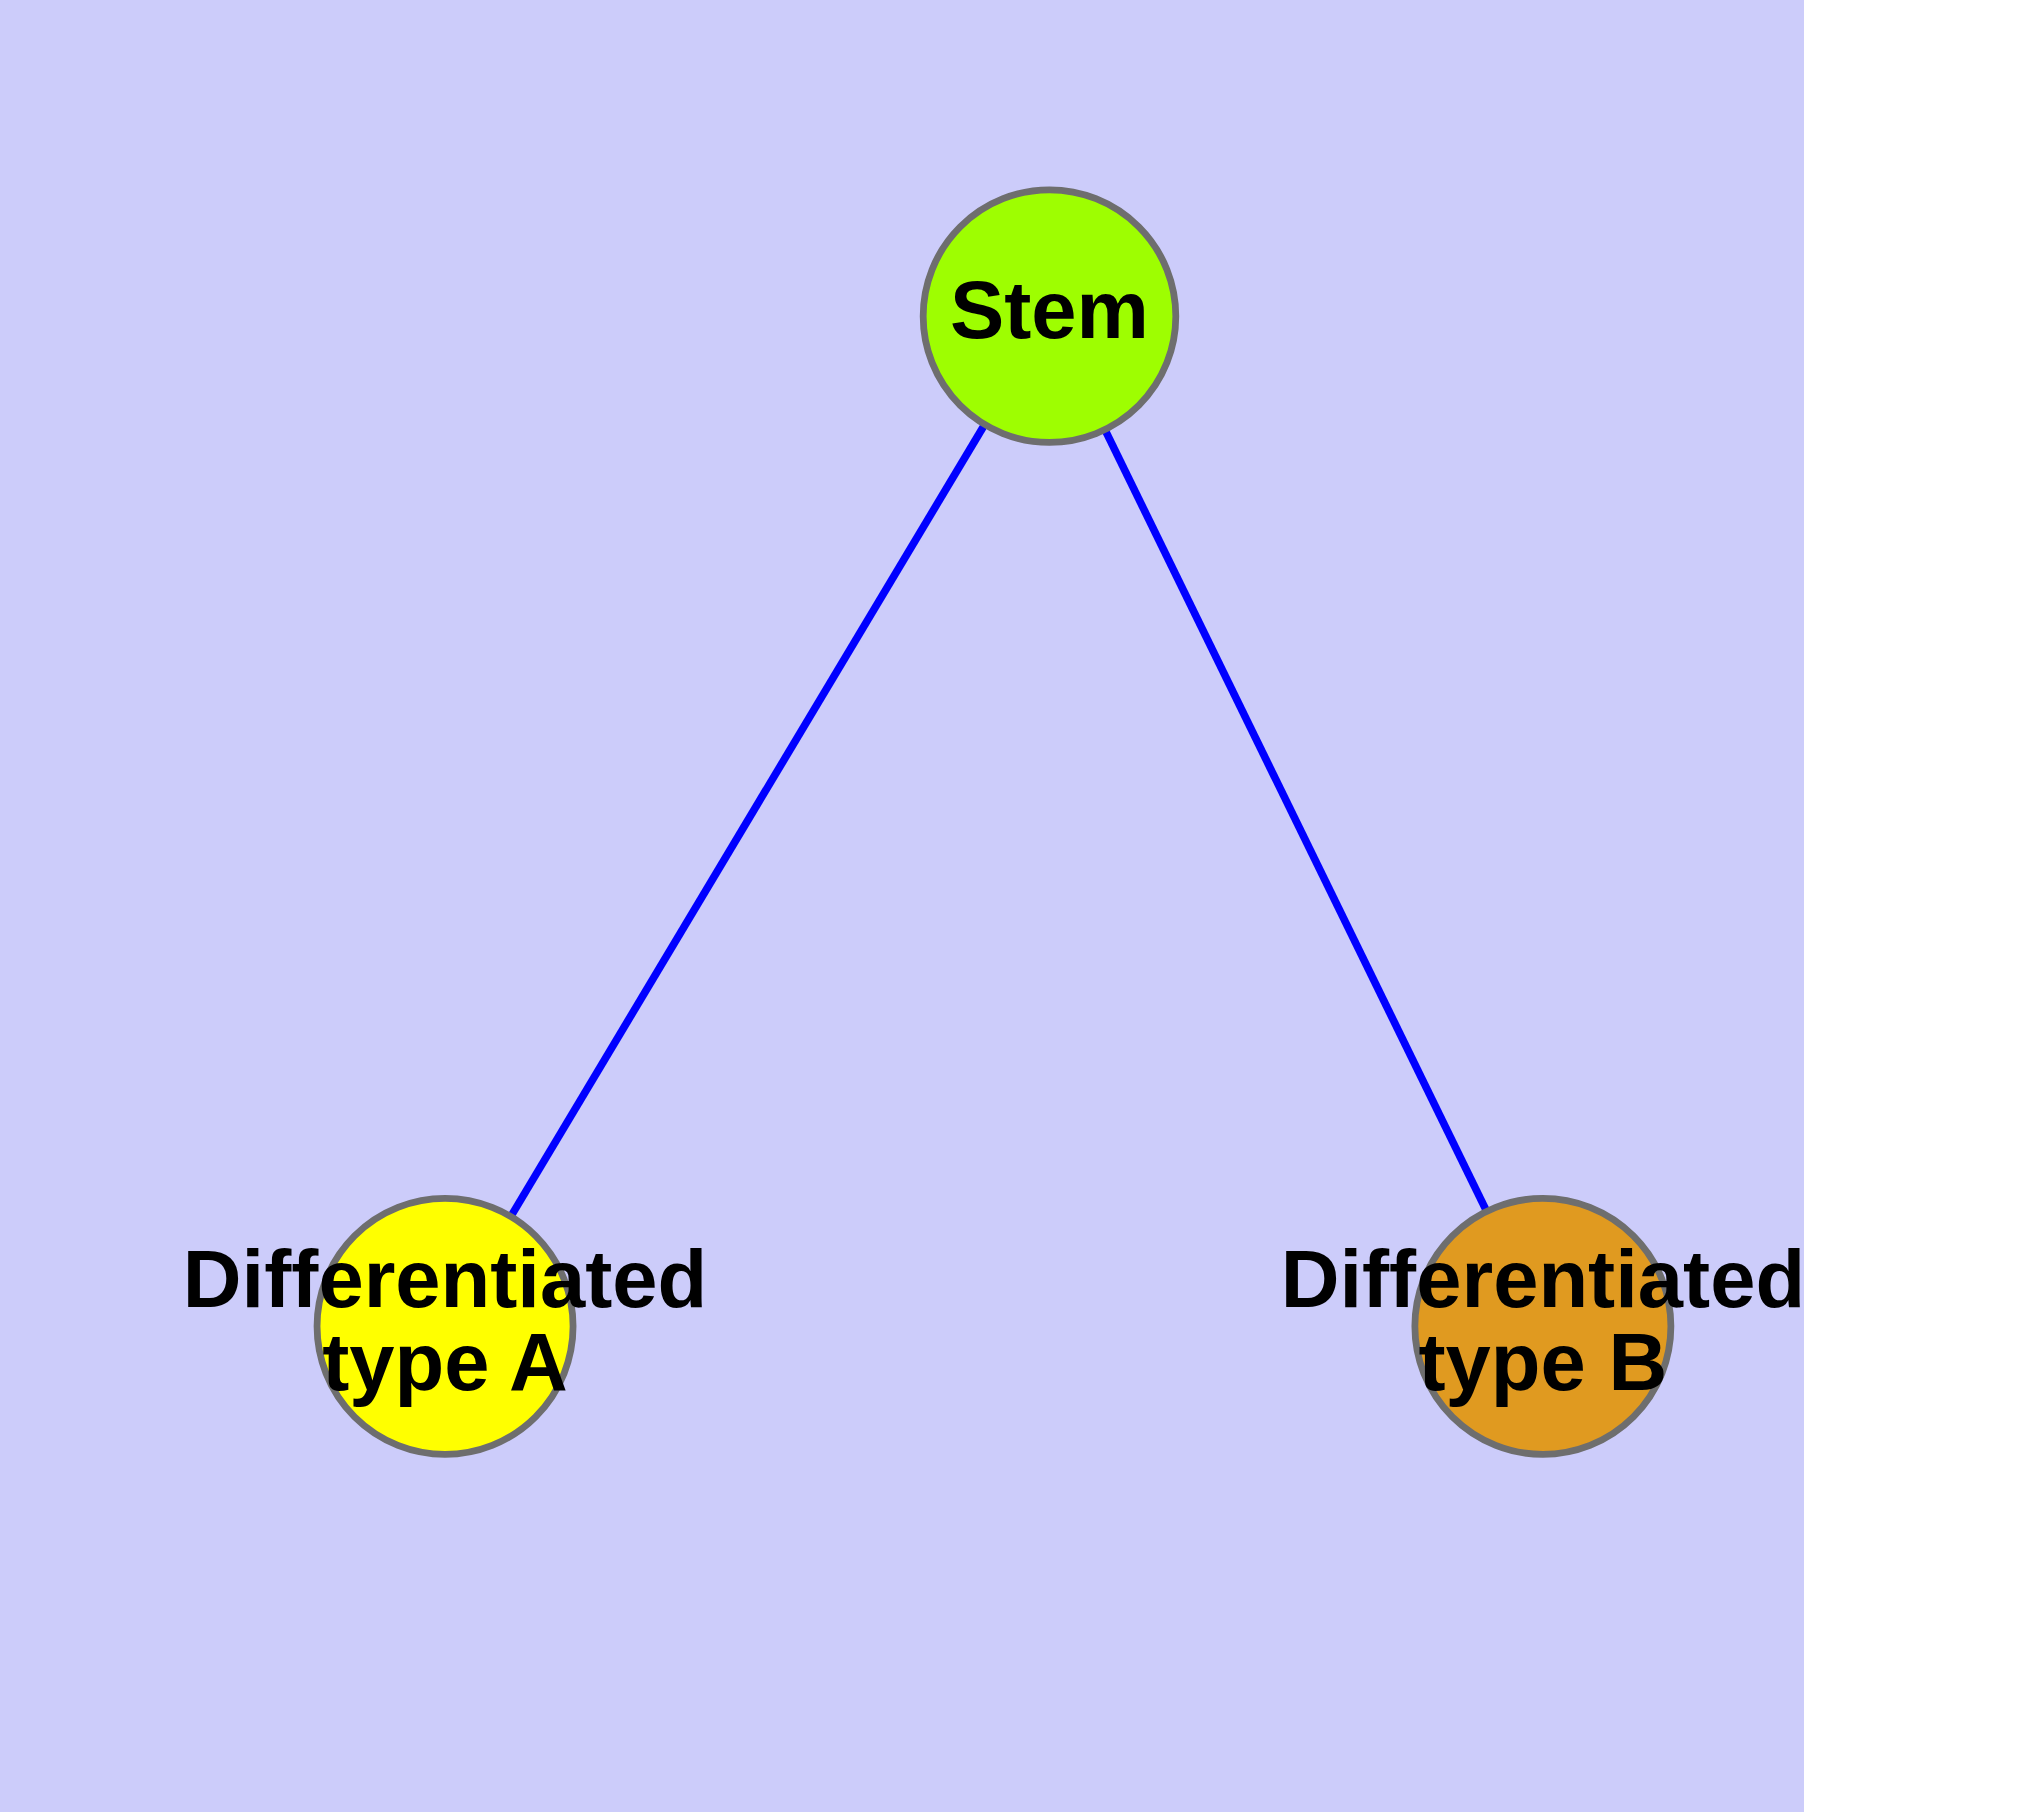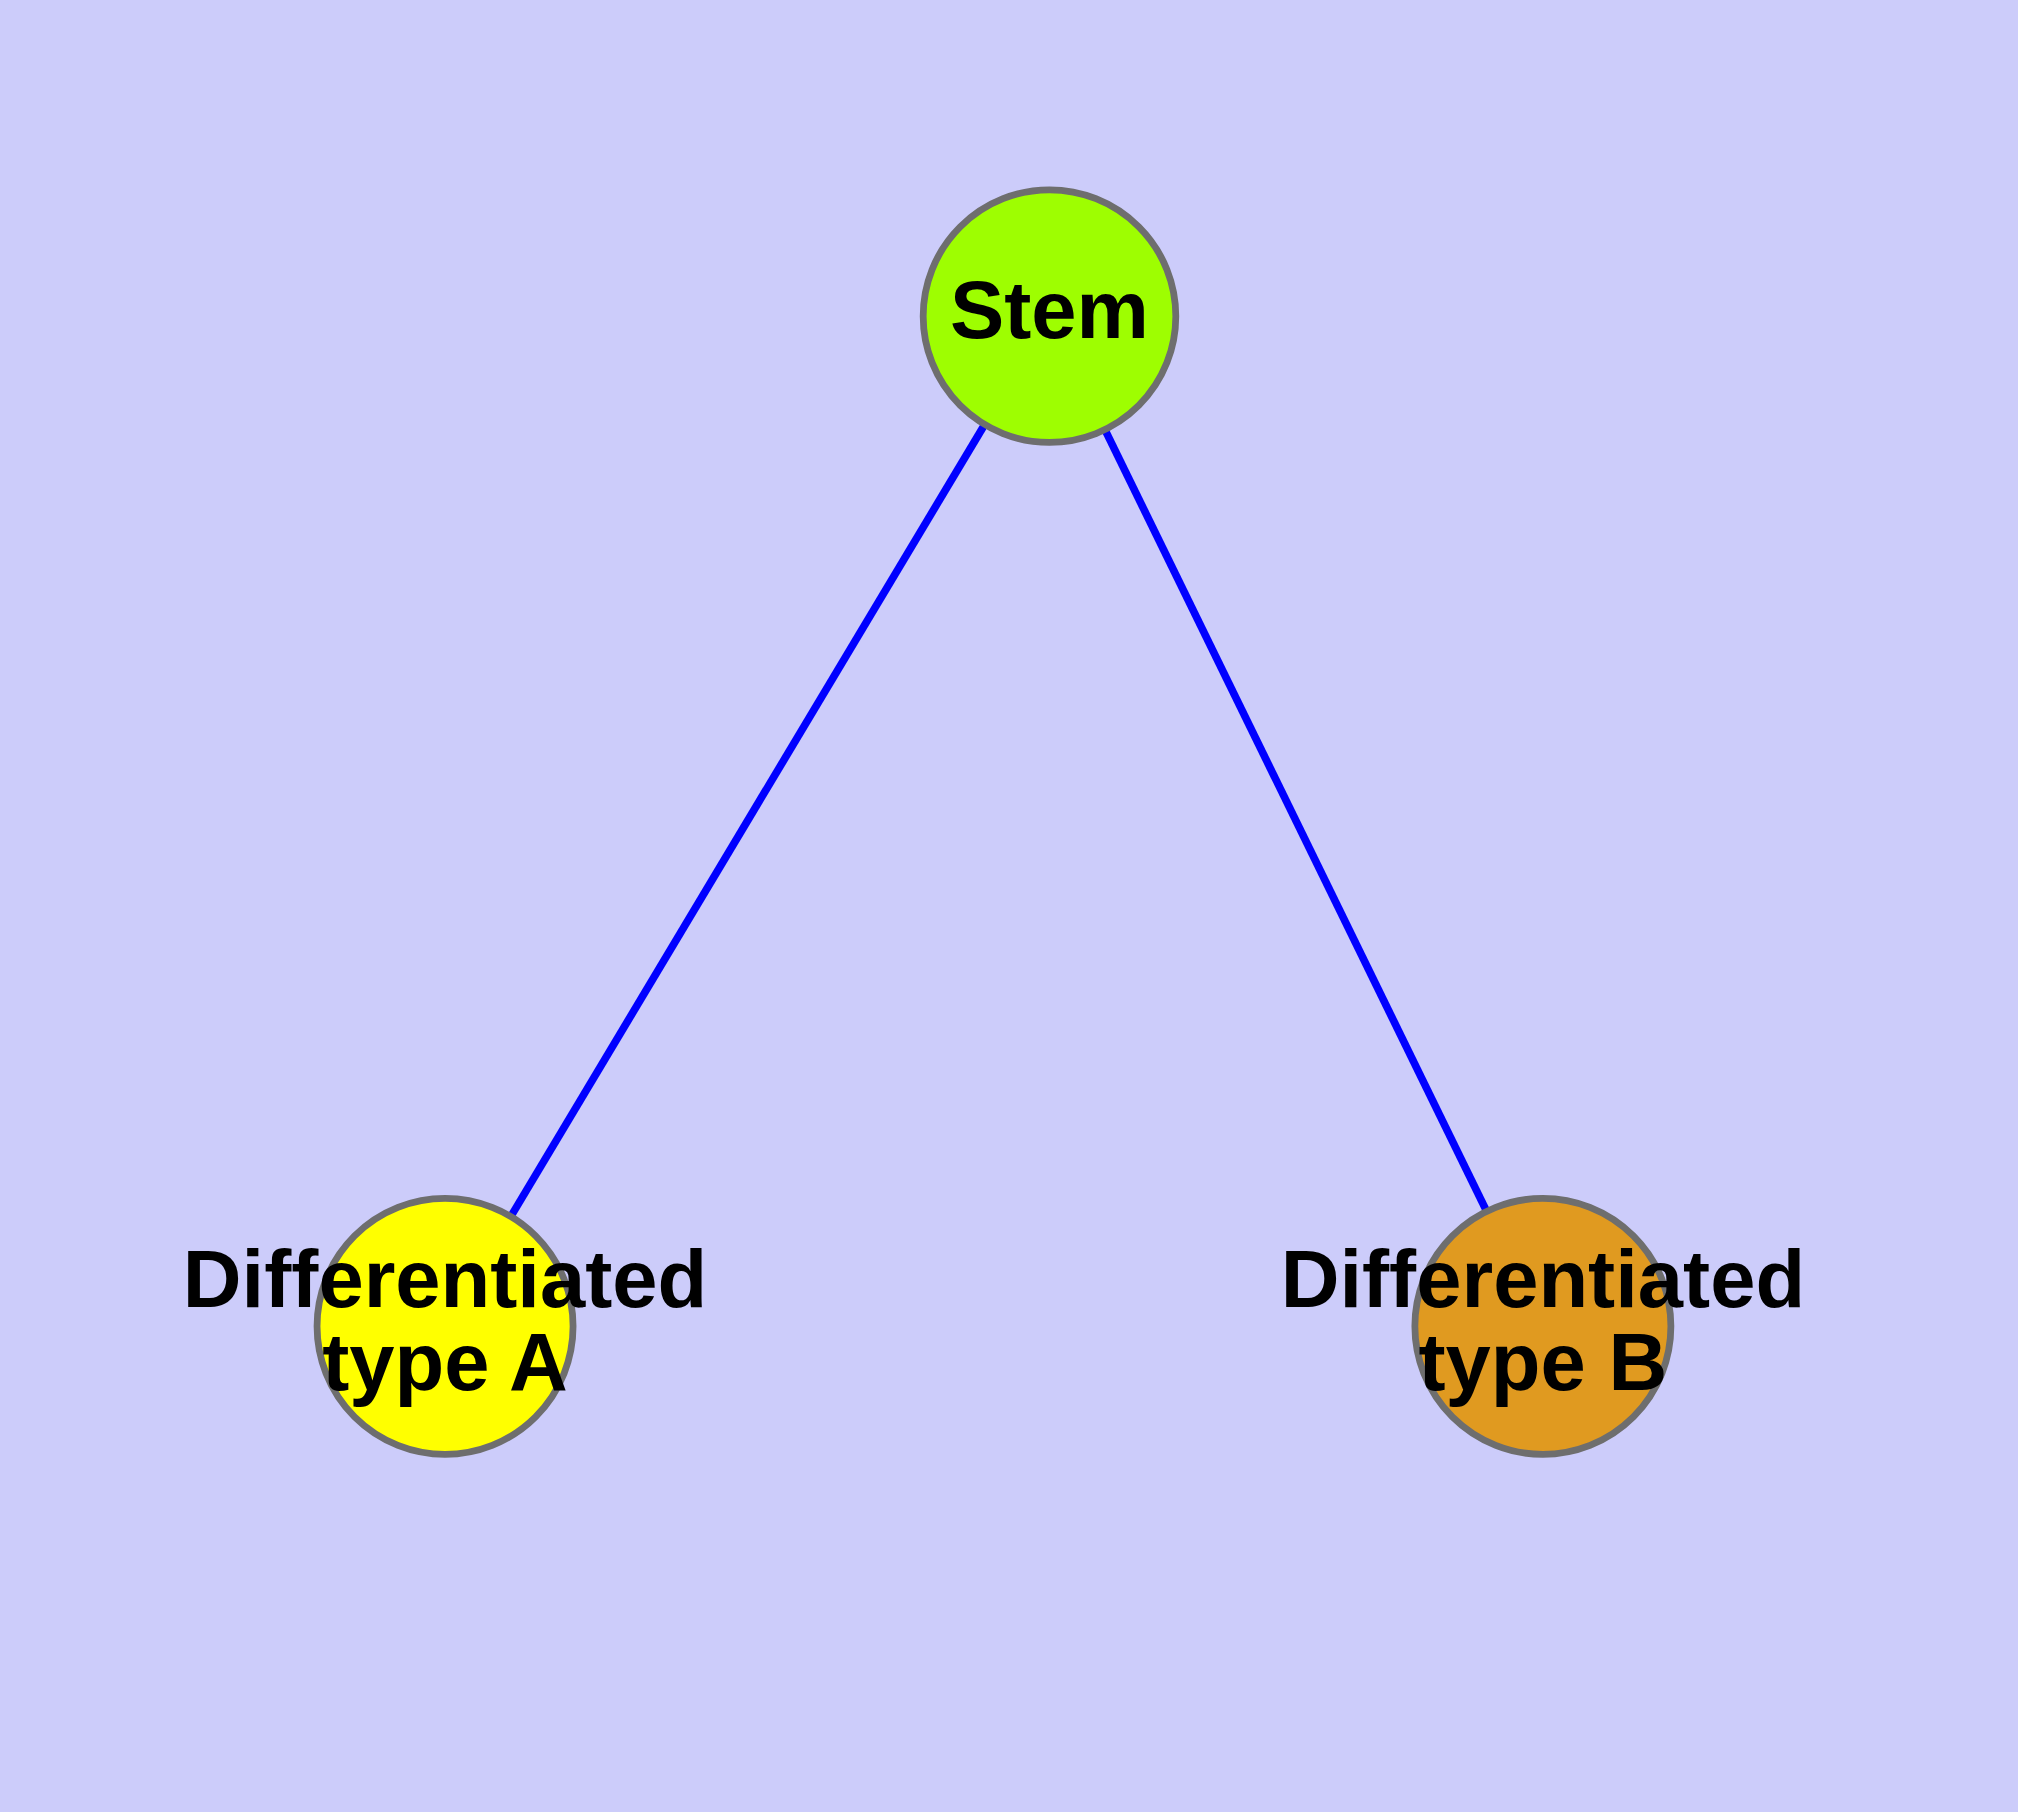--- a/index.html
+++ b/index.html
@@ -33,21 +33,21 @@
     dominant-baseline: middle;
     paint-order: normal;
   }
   .edge-line {
     stroke-linecap: butt;
   }
 </style>
 </head>
 <body>
 
-<div id="canvas" style="width: 2018px; height: 1812px;">
+<div id="canvas" style="width: 1804px; height: 1812px;">
   <svg id="graph-svg" viewBox="0 0 2384 2138" preserveAspectRatio="none" xmlns="http://www.w3.org/2000/svg" style="width: 2021px; height: 1812px;">
     <rect id="bg-rect" x="0" y="0" width="2384" height="2138" fill="#ccccfa"></rect>
     <g id="edge-layer">
         <line x1="1160.4870731165656" y1="502.5868286746896" x2="603.5395881666586" y2="1433.6967894885595" stroke="#0000ff" stroke-width="9" class="edge-line"></line>
         <line x1="1304.2513048284081" y1="508.6899576554336" x2="1752.8711944453878" y2="1427.5128243623753" stroke="#0000ff" stroke-width="9" class="edge-line"></line>
       </g>
     <g id="node-layer">
         <g>
           <circle cx="1238" cy="373" r="149" fill="#9efe01" stroke="#6e6e6e" stroke-width="8" class="node-circle"></circle>
           <text x="1238" y="373" class="node-label" font-size="96" fill="#000000"><tspan x="1238">Stem</tspan></text>

